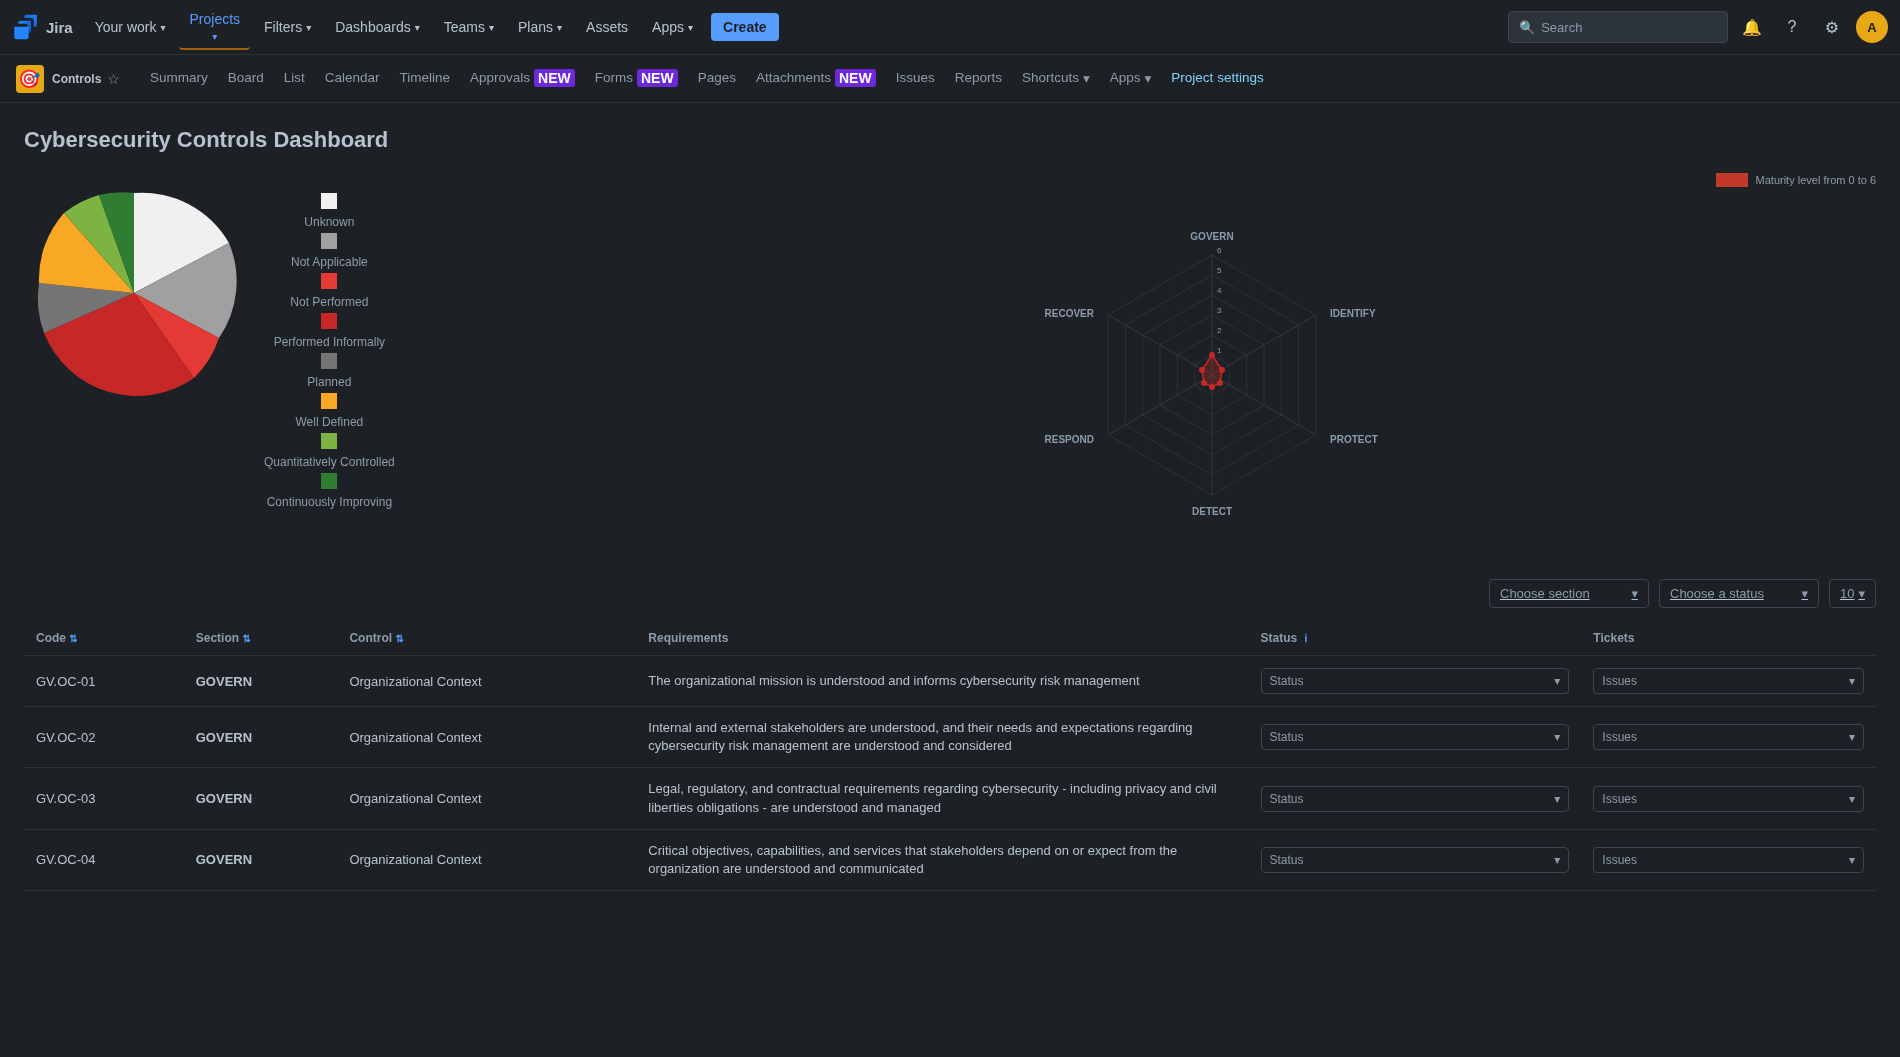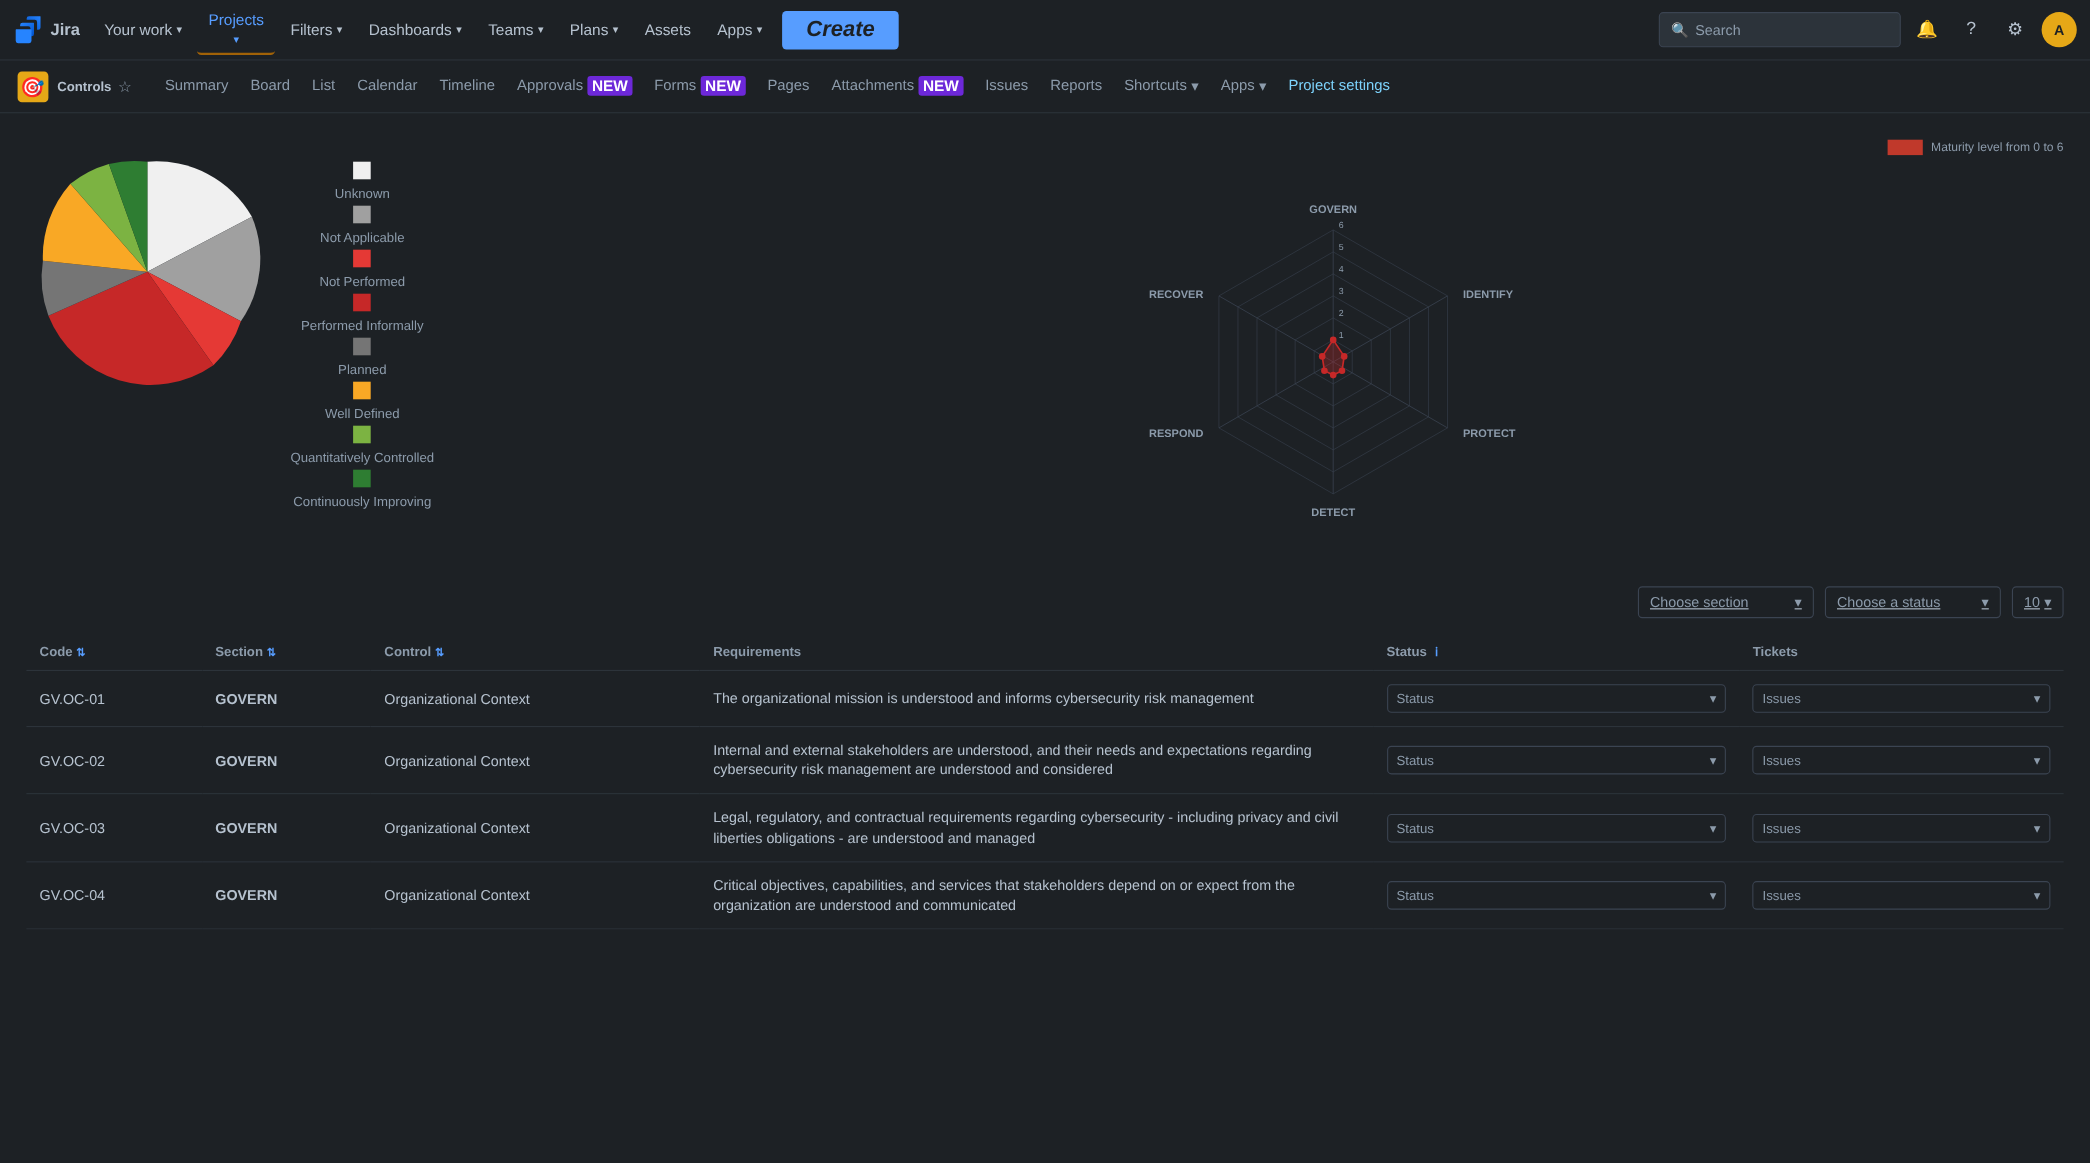--- a/index.html
+++ b/index.html
@@ -31,26 +31,25 @@
       gap: 4px;
       white-space: nowrap;
     }
     .nav-item.active { color: #579dff; border-bottom: 2px solid #a16207; flex-direction: column; }
     .nav-item .caret { font-size: 10px; }
     .create-btn {
       background: #579dff;
       color: #1d2125;
       border: none;
       border-radius: 4px;
-      padding: 6px 22px;
-      font-size: 20px;
+      padding: 6px 12px;
+      font-size: 14px;
       font-weight: 600;
       cursor: pointer;
       margin-left: 4px;
-      font-style: italic;
     }
     .top-nav-right {
       margin-left: auto;
       display: flex;
       align-items: center;
       gap: 8px;
     }
     .search-bar {
       background: #2c333a;
       border: 1px solid #3b4452;
@@ -338,20 +337,21 @@
       <span>Apps</span>
       <span class="caret">▾</span>
     </div>
     <div class="project-tab project-settings-tab">
       <span>Project settings</span>
     </div>
   </div>
 </div>
 
 <div class="main">
+  <div class="page-title">Cybersecurity Controls Dashboard</div>
 
   <div class="dashboard-area">
 
     <div class="chart-section">
       <div class="pie-container">
         <svg width="220" height="220" viewBox="0 0 220 220">
 
           <path d="M110,110 L110,10 A100,100 0 0,1 205,60 Z" fill="#f0f0f0"></path>
 
           <path d="M110,110 L205,60 A100,100 0 0,1 195,155 Z" fill="#a0a0a0"></path>

